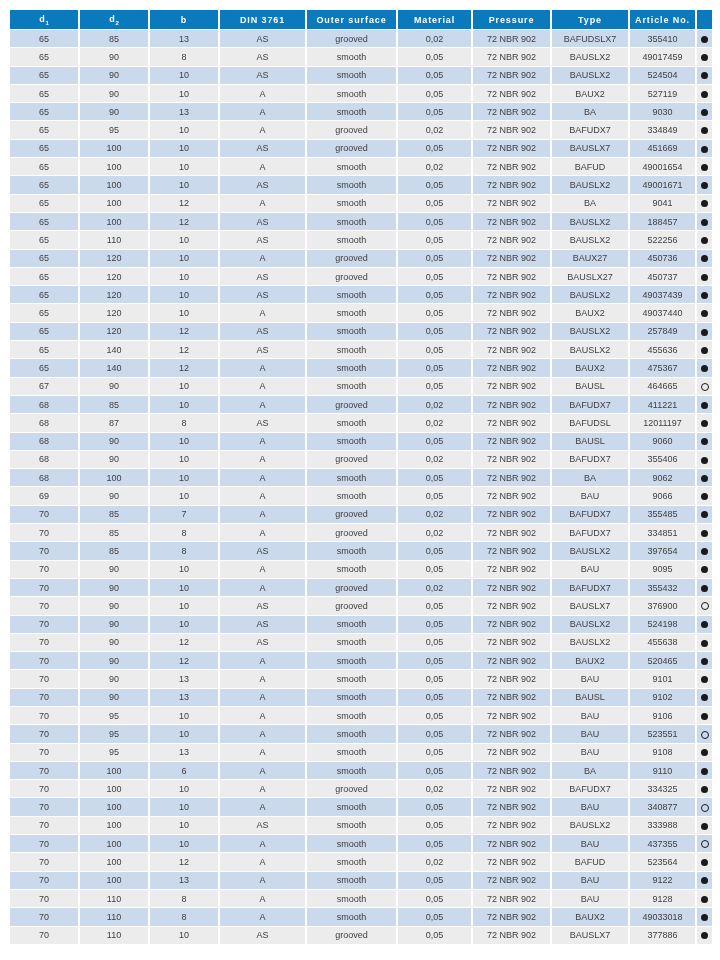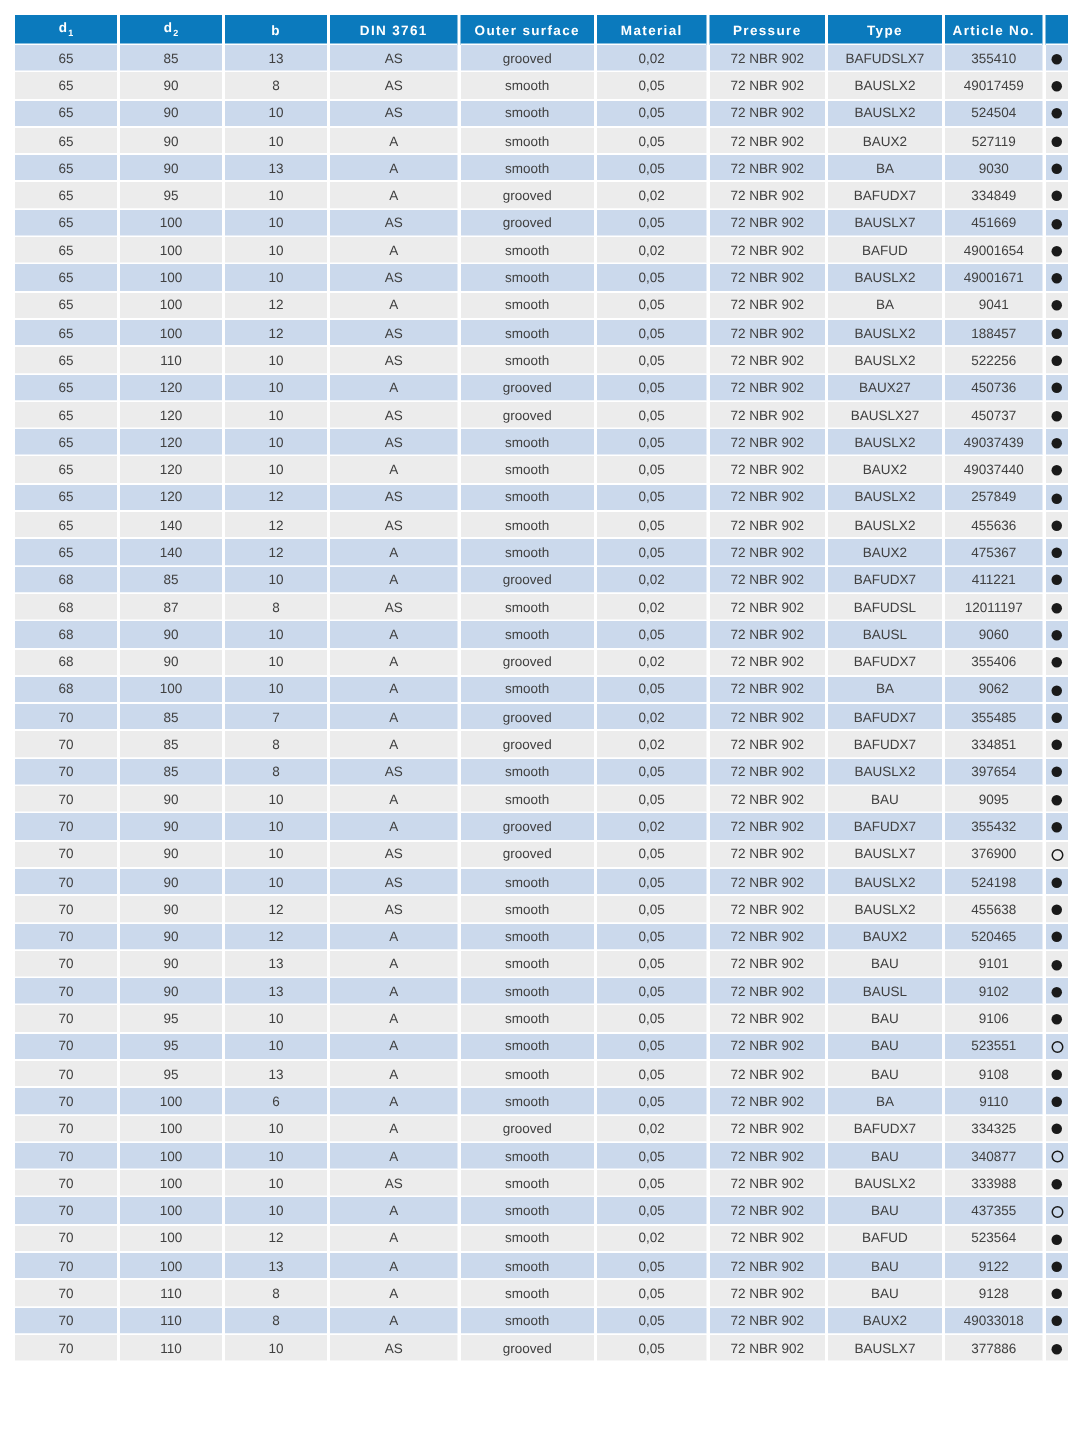--- a/index.html
+++ b/index.html
@@ -323,20 +323,32 @@
           <td>140</td>
           <td>12</td>
           <td>A</td>
           <td>smooth</td>
           <td>0,05</td>
           <td>72 NBR 902</td>
           <td>BAUX2</td>
           <td>475367</td>
           <td><span class="dot filled"></span></td>
         </tr>
+        <tr class="row-gray">
+          <td>67</td>
+          <td>90</td>
+          <td>10</td>
+          <td>A</td>
+          <td>smooth</td>
+          <td>0,05</td>
+          <td>72 NBR 902</td>
+          <td>BAUSL</td>
+          <td>464665</td>
+          <td><span class="dot open"></span></td>
+        </tr>
         <tr class="row-blue">
           <td>68</td>
           <td>85</td>
           <td>10</td>
           <td>A</td>
           <td>grooved</td>
           <td>0,02</td>
           <td>72 NBR 902</td>
           <td>BAFUDX7</td>
           <td>411221</td>
@@ -381,20 +393,32 @@
         <tr class="row-blue">
           <td>68</td>
           <td>100</td>
           <td>10</td>
           <td>A</td>
           <td>smooth</td>
           <td>0,05</td>
           <td>72 NBR 902</td>
           <td>BA</td>
           <td>9062</td>
+          <td><span class="dot filled"></span></td>
+        </tr>
+        <tr class="row-gray">
+          <td>69</td>
+          <td>90</td>
+          <td>10</td>
+          <td>A</td>
+          <td>smooth</td>
+          <td>0,05</td>
+          <td>72 NBR 902</td>
+          <td>BAU</td>
+          <td>9066</td>
           <td><span class="dot filled"></span></td>
         </tr>
         <tr class="row-blue">
           <td>70</td>
           <td>85</td>
           <td>7</td>
           <td>A</td>
           <td>grooved</td>
           <td>0,02</td>
           <td>72 NBR 902</td>

